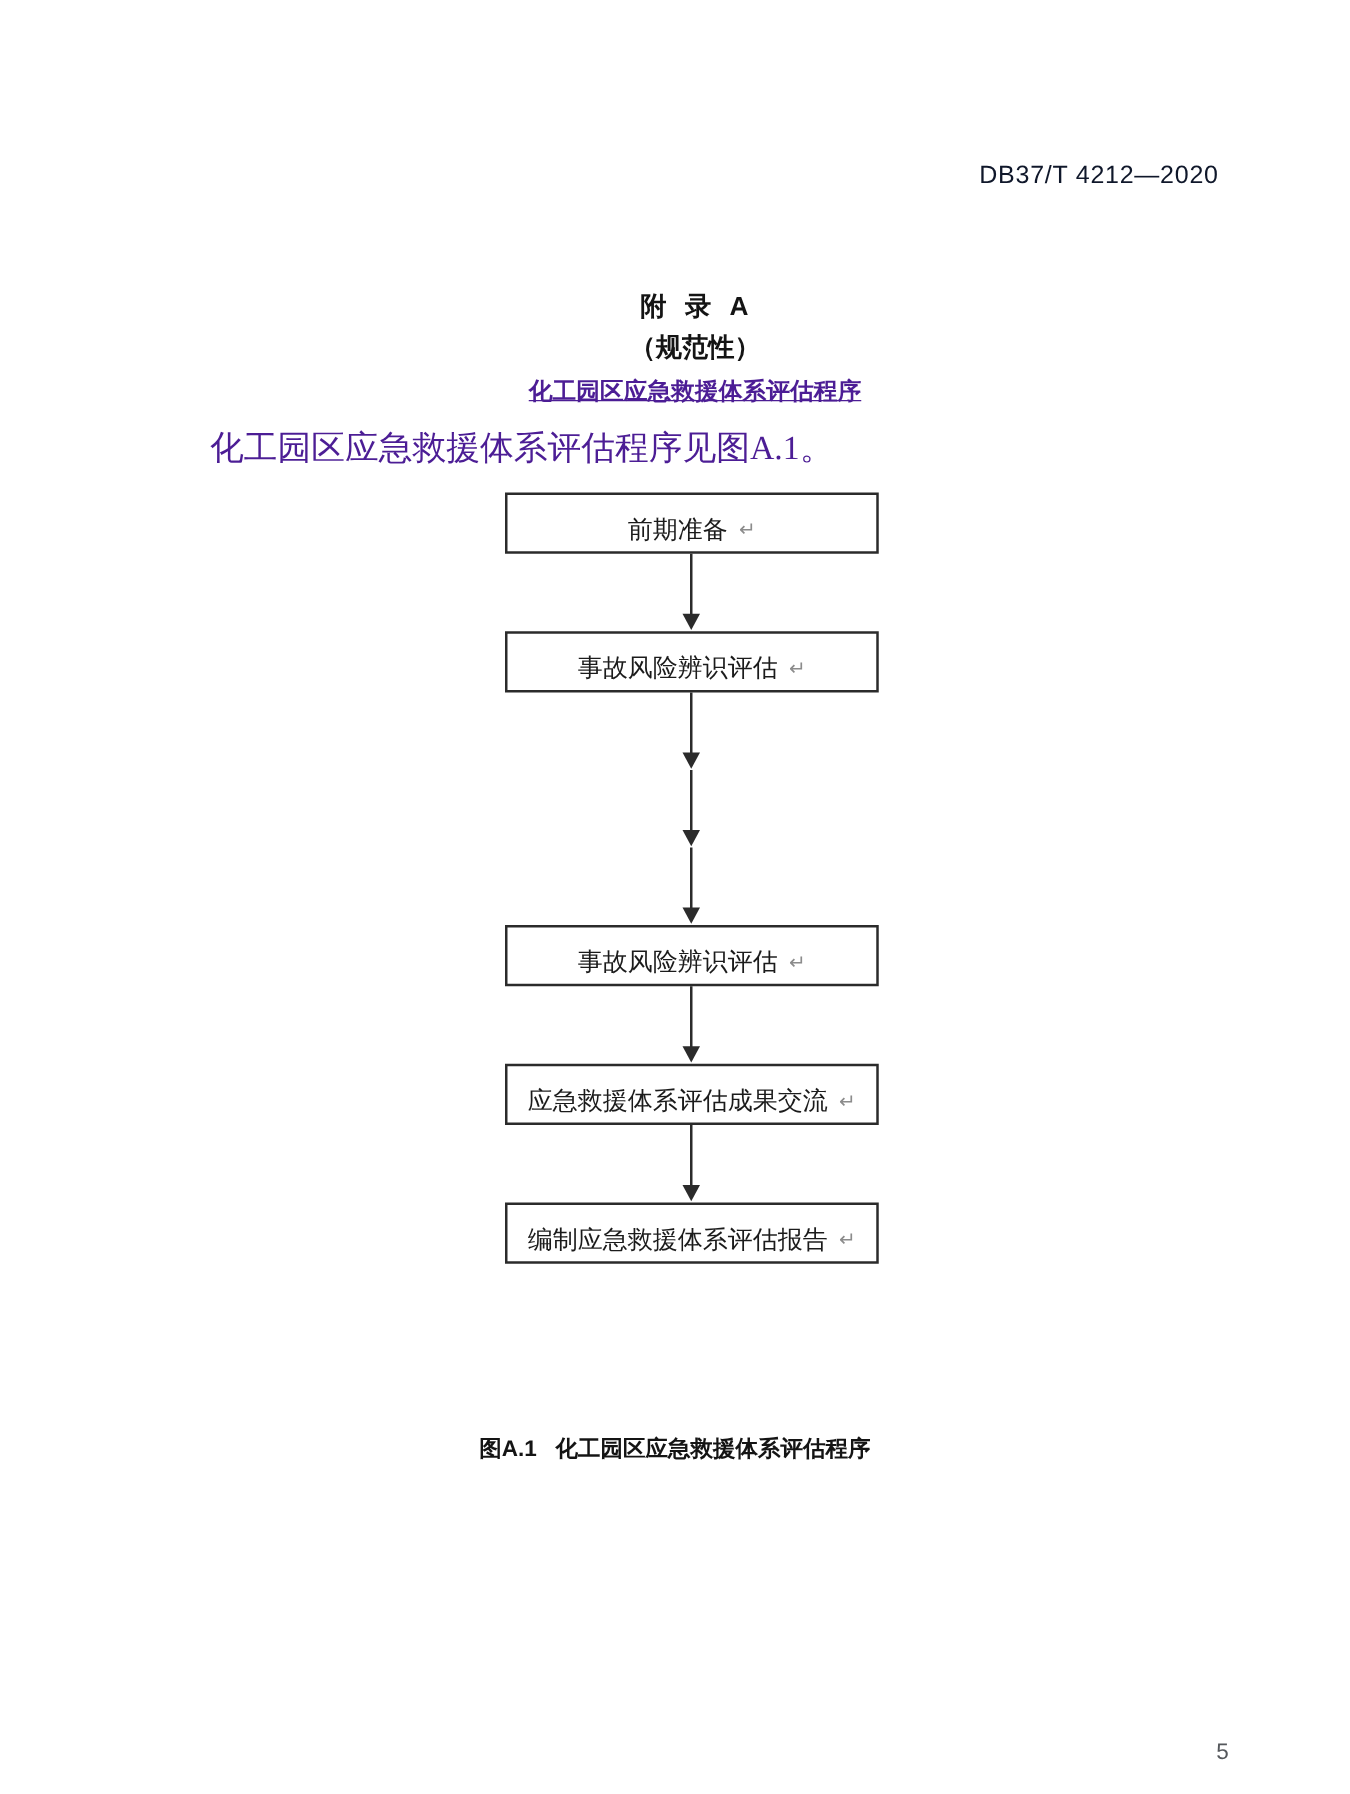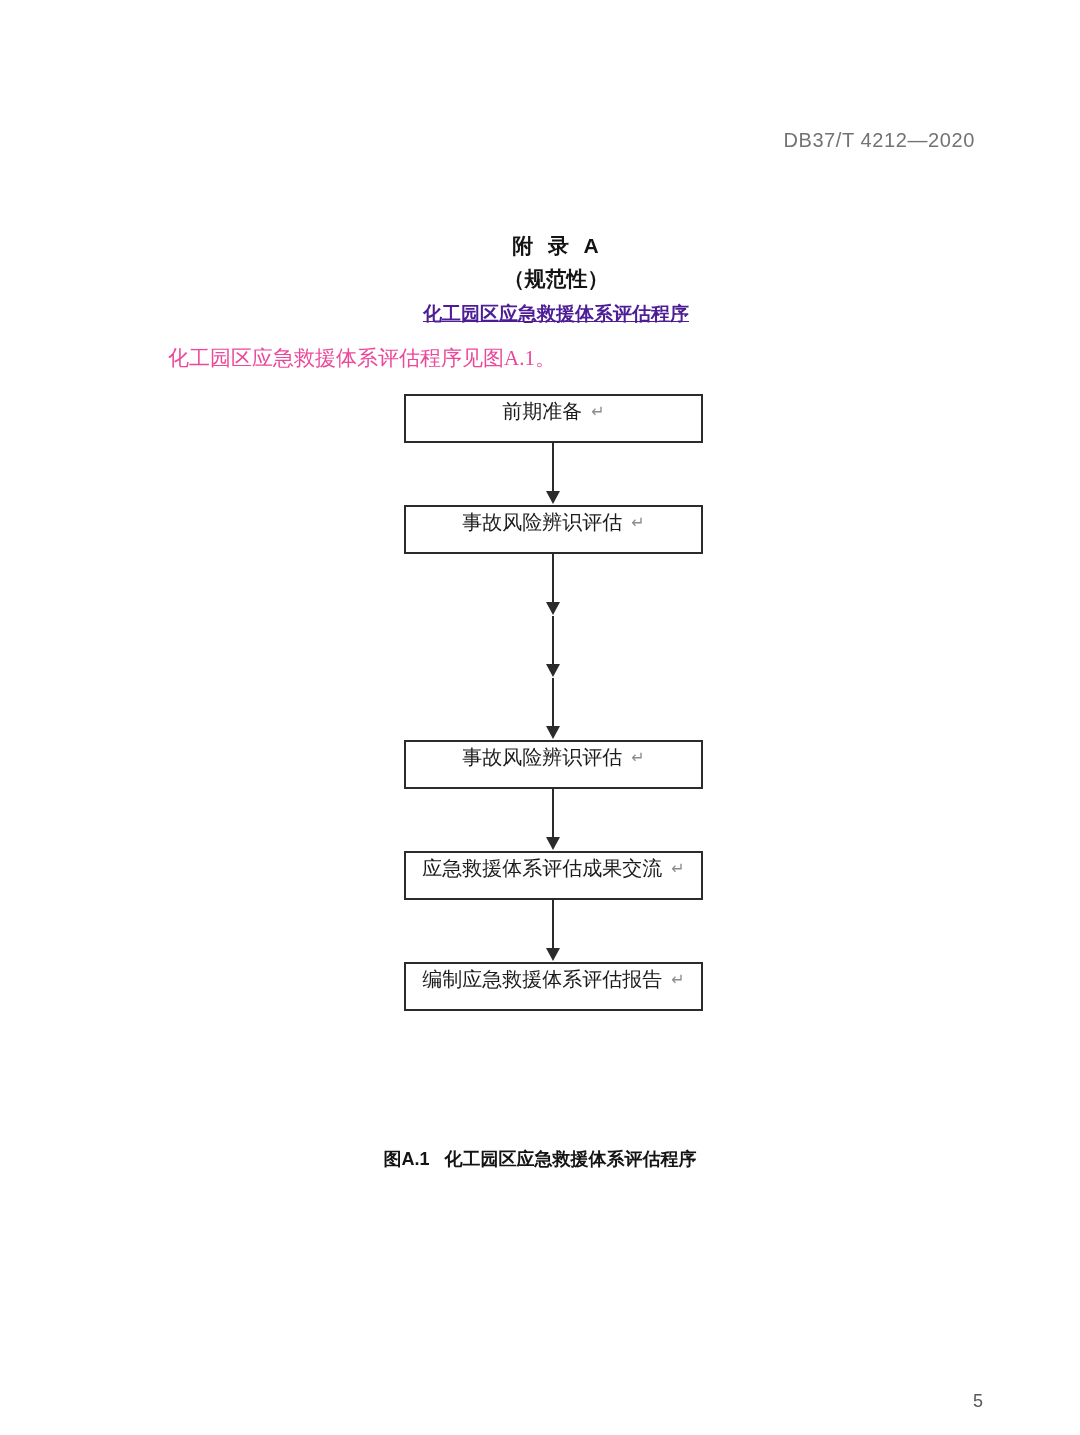--- a/index.html
+++ b/index.html
@@ -18,21 +18,21 @@
   }
 
   
   .page-header {
     position: absolute;
     top: 129px;
     right: 105px;
     font-family: "Liberation Sans", "DejaVu Sans", sans-serif;
     font-size: 20px;
     letter-spacing: 0.6px;
-    color: #737373;
+    color: #0f172a;
     white-space: nowrap;
   }
 
   
   .title-block {
     position: absolute;
     top: 230px;
     left: 16px;
     width: 1080px;
     text-align: center;
@@ -63,23 +63,23 @@
     margin-top: 1px;
     text-decoration: underline;
   }
 
   
   .intro {
     position: absolute;
     top: 343px;
     left: 168px;
     font-family: "Liberation Serif", "DejaVu Serif", serif;
-    font-size: 21px;
+    font-size: 27px;
     line-height: 30px;
-    color: #ec4899;
+    color: #4c1d95;
     white-space: nowrap;
   }
 
   
   .flowchart {
     position: absolute;
     top: 394px;
     left: 404px;
     width: 299px;
   }
@@ -94,21 +94,21 @@
     background: #ffffff;
     text-align: center;
     position: relative;
   }
   .flow-box-text {
     display: inline-block;
     font-family: "Liberation Sans", "DejaVu Sans", sans-serif;
     font-size: 20px;
     line-height: 20px;
     color: #1b1b1b;
-    padding-top: 5px;
+    padding-top: 18px;
     white-space: nowrap;
   }
   .pilcrow {
     color: #8c8c8c;
     font-size: 16px;
     padding-left: 9px;
     vertical-align: 1px;
   }
   
   .connector {

